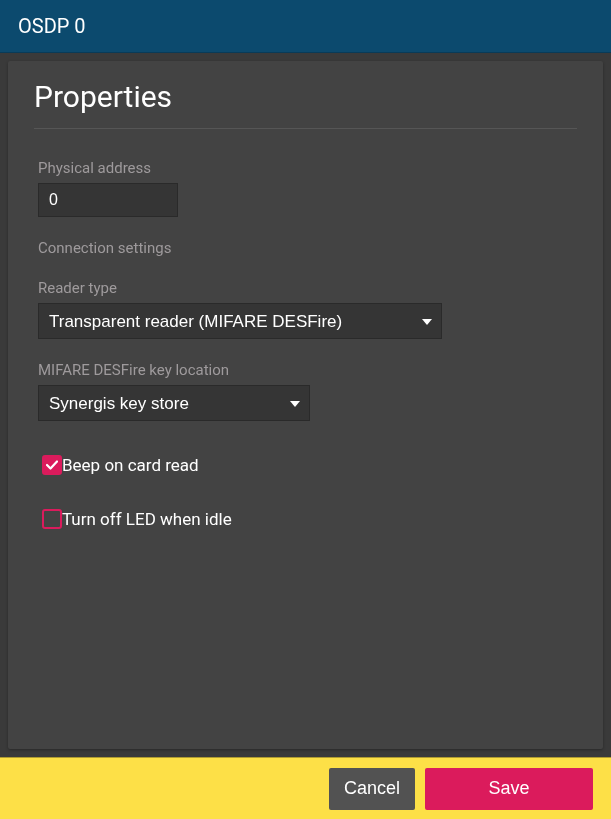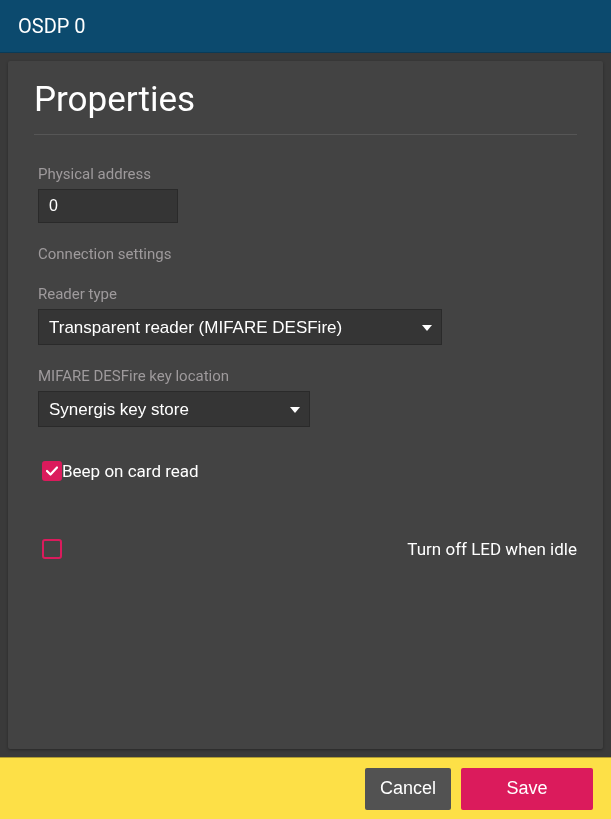--- a/index.html
+++ b/index.html
@@ -33,21 +33,21 @@
     flex-direction: column;
   }
   .panel {
     background: #434343;
     border-radius: 2px;
     flex: 1;
     padding: 18px 26px 24px 26px;
     box-shadow: 0 1px 3px rgba(0,0,0,0.3);
   }
   .panel-header {
-    font-size: 35px;
+    font-size: 30px;
     font-weight: 400;
     color: #ffffff;
     padding-bottom: 14px;
     border-bottom: 1px solid rgba(255,255,255,0.1);
     margin-bottom: 30px;
   }
   .field {
     margin-bottom: 22px;
     padding-left: 4px;
   }
@@ -96,22 +96,21 @@
   }
   .checkbox-row {
     display: flex;
     align-items: center;
     gap: 0;
     margin-top: 34px;
     margin-bottom: 8px;
     padding-left: 8px;
   }
   .checkbox-row + .checkbox-row {
-    margin-top: 58px;
-    justify-content: space-between;
+    margin-top: 34px;
   }
   .chk {
     width: 20px;
     height: 20px;
     border: 2px solid #db1b5c;
     border-radius: 3px;
     display: inline-flex;
     align-items: center;
     justify-content: center;
     cursor: pointer;
@@ -151,21 +150,21 @@
     cursor: pointer;
     color: #ffffff;
   }
   .btn.cancel {
     background: #525252;
     width: 86px;
     padding: 0;
   }
   .btn.save {
     background: #db1b5c;
-    width: 132px;
+    width: 168px;
     padding: 0;
   }
 </style>
 </head>
 <body>
 
 <div class="window">
 
   <div class="titlebar">
     <span>OSDP 0</span>

